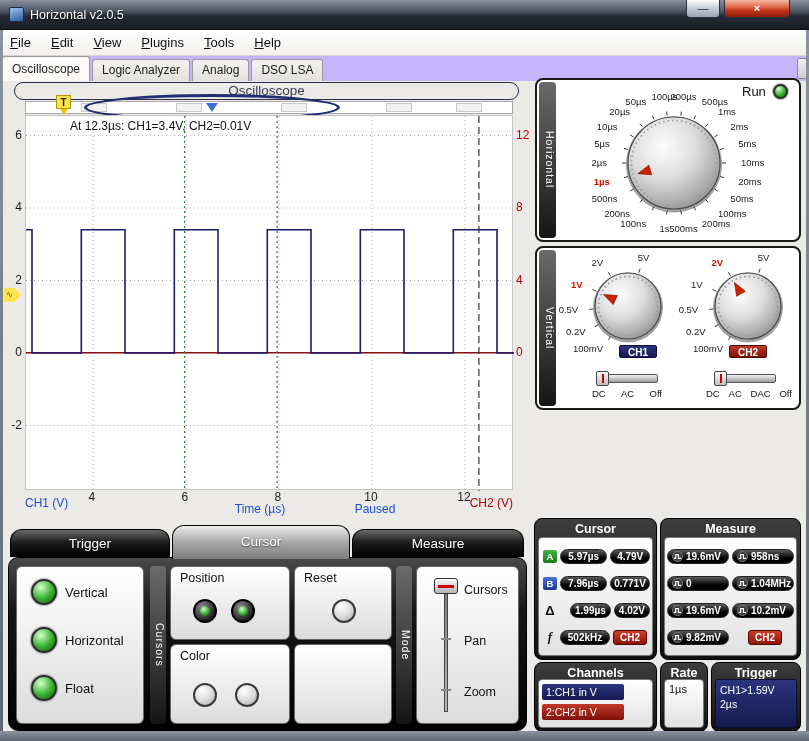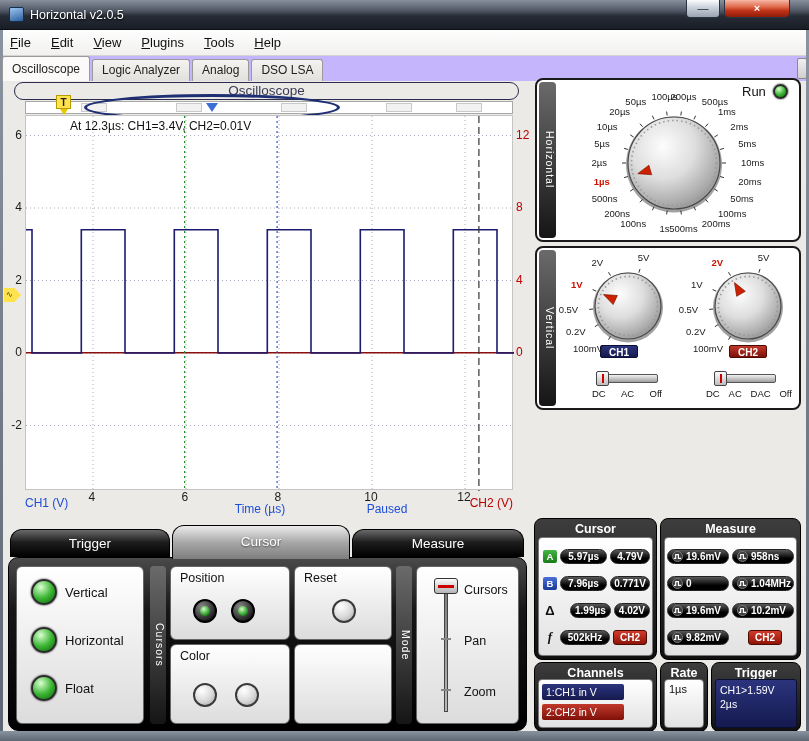--- a/index.html
+++ b/index.html
@@ -137,33 +137,33 @@
     <div class="tick red" style="left: 516px; top: 345px; width: 22px;">0</div>
     <div class="tick" style="left: 81.96px; top: 490px; width: 20px; text-align: center;">4</div>
     <div class="tick" style="left: 174.96px; top: 490px; width: 20px; text-align: center;">6</div>
     <div class="tick" style="left: 267.96px; top: 490px; width: 20px; text-align: center;">8</div>
     <div class="tick" style="left: 360.96px; top: 490px; width: 20px; text-align: center;">10</div>
     <div class="tick" style="left: 453.96px; top: 490px; width: 20px; text-align: center;">12</div>
   </div>
 <div id="trig-level" class="abs">∿</div>
 <div class="axis-cap" style="left:25px;top:496px">CH1 (V)</div>
 <div class="axis-cap" style="left:215px;top:502px;width:90px;text-align:center">Time (µs)</div>
-<div class="axis-cap" style="left:352px;top:502px;width:70px;text-align:center">Paused</div>
+<div class="axis-cap" style="left:340px;top:502px;width:70px;text-align:center">Paused</div>
 <div class="axis-cap" style="left:455px;top:496px;width:58px;text-align:right;color:#bb0000">CH2 (V)</div>
 
 <div class="abs rpanel" style="left:535px;top:78px;width:266px;height:164px">
   <div class="vstrip" style="left:2px;top:2px;width:17px;height:156px">Horizontal</div>
 </div>
 <div class="abs" style="left:742px;top:84px;font-size:13px;color:#111">Run</div>
 <div class="led-green" style="left:773px;top:84px;width:15px;height:15px"></div>
 
 <div class="abs rpanel" style="left:535px;top:246px;width:266px;height:164px">
   <div class="vstrip" style="left:2px;top:2px;width:17px;height:156px">Vertical</div>
 </div>
-<div class="badge navy" style="left:600px;top:345px;width:38px;height:13px">CH1</div>
+<div class="badge navy" style="left:619px;top:345px;width:38px;height:13px">CH1</div>
 <div class="badge red" style="left:729px;top:345px;width:38px;height:13px">CH2</div>
 <div class="slider-track" style="left:598px;top:374px;width:60px"></div>
 <div class="slider-handle" style="left:596px;top:371px"></div>
 <div class="coupling-labels" style="left:592px;top:388px;width:70px" id="coup1">
     <span>DC</span>
     <span>AC</span>
     <span>Off</span>
   </div>
 <div class="slider-track" style="left:716px;top:374px;width:60px"></div>
 <div class="slider-handle" style="left:714px;top:371px"></div>

